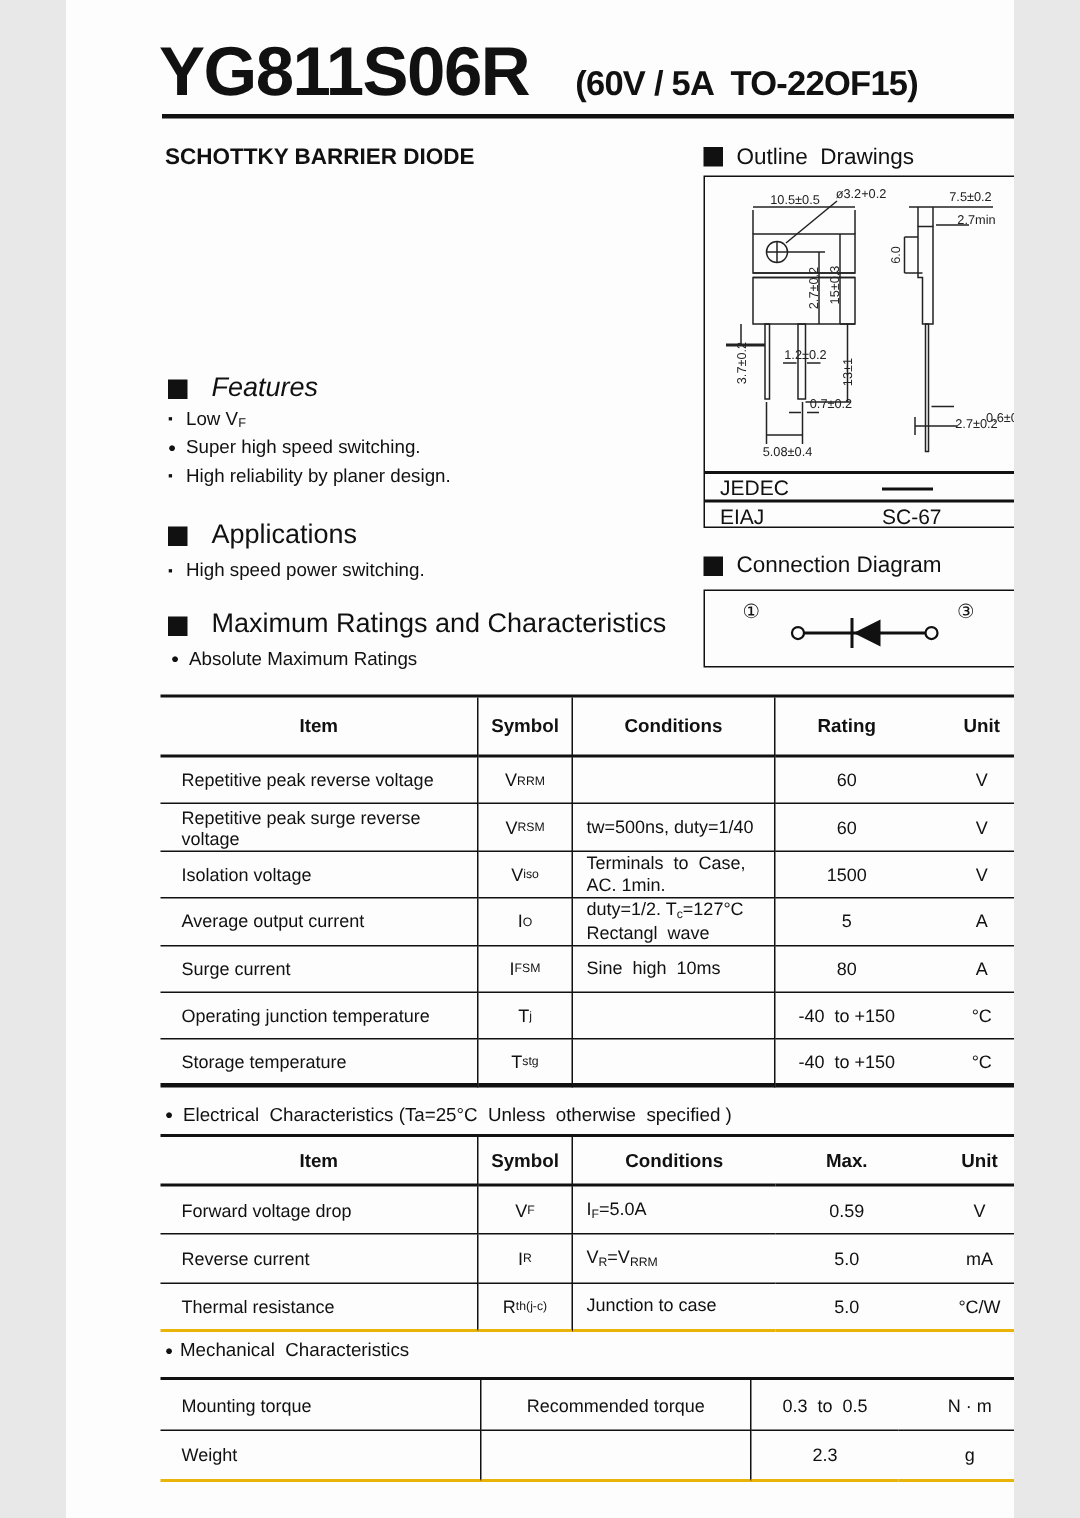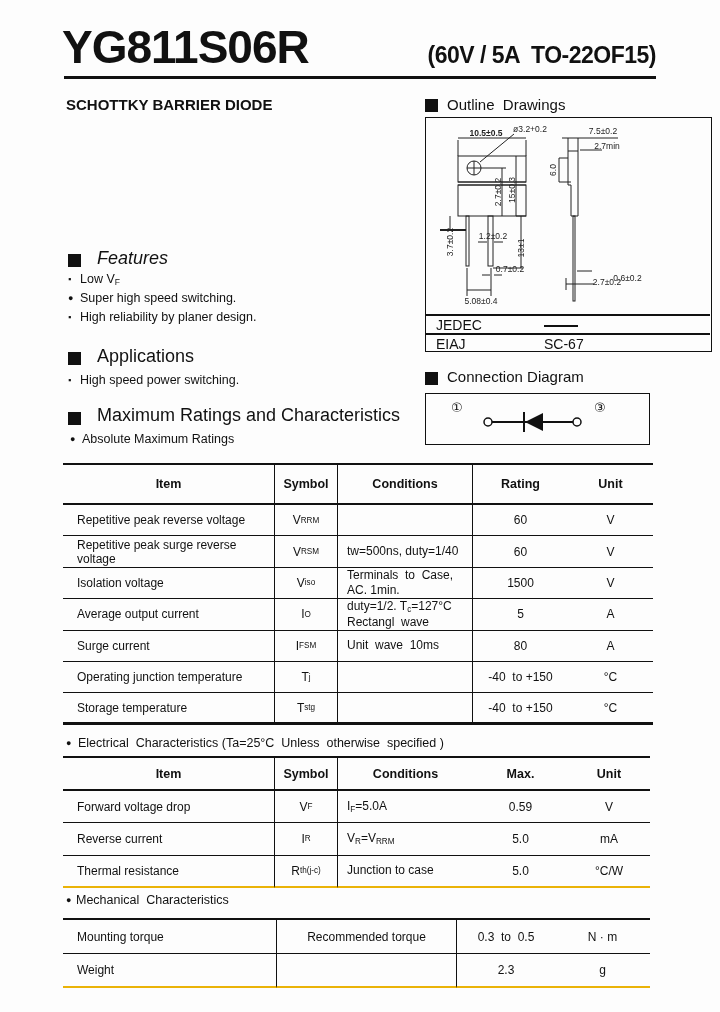--- a/index.html
+++ b/index.html
@@ -1,16 +1,16 @@
 <!DOCTYPE html>
 <html><head>
 <meta charset="utf-8">
 <style>
   html,body{margin:0;padding:0;background:#e8e8e8;}
-  .page{position:relative;width:720px;height:1012px;background:#fdfdfd;margin:0 auto;
+  .page{position:relative;width:632px;height:1012px;background:#fdfdfd;margin:0 auto;
         font-family:"Liberation Sans","DejaVu Sans",sans-serif;color:#111;overflow:hidden;}
   .abs{position:absolute;}
   .pre{white-space:pre;}
   sub{font-size:0.68em;vertical-align:-0.22em;letter-spacing:0;}
   
   .part-no{left:62px;top:20px;font-size:46px;font-weight:bold;letter-spacing:-1px;}
   .specs{right:64px;top:42px;font-size:23px;font-weight:bold;letter-spacing:-0.5px;}
   .hrule{left:64px;top:76px;width:592px;height:3px;background:#111;}
   .subtitle{left:66px;top:96px;font-size:15px;font-weight:bold;}
   
@@ -102,21 +102,21 @@
         <line x1="154" y1="32" x2="176" y2="32"></line>
         <line x1="133" y1="40" x2="133" y2="64"></line>
         <line x1="133" y1="40" x2="142" y2="40"></line>
         <line x1="133" y1="64" x2="145" y2="64"></line>
         <line x1="151" y1="153" x2="166" y2="153"></line>
         <line x1="140" y1="166" x2="168" y2="166"></line>
         <line x1="140" y1="160" x2="140" y2="172"></line>
       </g>
     </svg>
 
-    <span class="dim" style="left:60px;top:15px;font-weight:bold;">10.5±0.5</span>
+    <span class="dim" style="left:60px;top:15px;">10.5±0.5</span>
     <span class="dim" style="left:104px;top:11px;">ø3.2+0.2</span>
     <span class="dim rot" style="left:72px;top:74px;">2.7±0.2</span>
     <span class="dim rot" style="left:86px;top:72px;">15±0.3</span>
     <span class="dim rot" style="left:24px;top:124px;">3.7±0.2</span>
     <span class="dim" style="left:67px;top:118px;">1.2±0.2</span>
     <span class="dim rot" style="left:95px;top:130px;">13±1</span>
     <span class="dim" style="left:84px;top:151px;">0.7±0.2</span>
     <span class="dim" style="left:55px;top:183px;">5.08±0.4</span>
 
     <span class="dim" style="left:177px;top:13px;">7.5±0.2</span>
@@ -211,21 +211,21 @@
       </div>
     <div class="c ctr pre">5</div>
     <div class="c ctr">A</div>
 
     <div class="c vr padl">Surge current</div>
     <div class="c vr ctr">
         <span>I</span>
         <sub>FSM</sub>
       </div>
     <div class="c vr padc">
-        <span class="pre"><span>Unit  wave  10ms</span></span>
+        <span class="pre"><span>Sine  high  10ms</span></span>
       </div>
     <div class="c ctr pre">80</div>
     <div class="c ctr">A</div>
 
     <div class="c vr padl">Operating junction temperature</div>
     <div class="c vr ctr">
         <span>T</span>
         <sub>j</sub>
       </div>
     <div class="c vr padc"></div>

